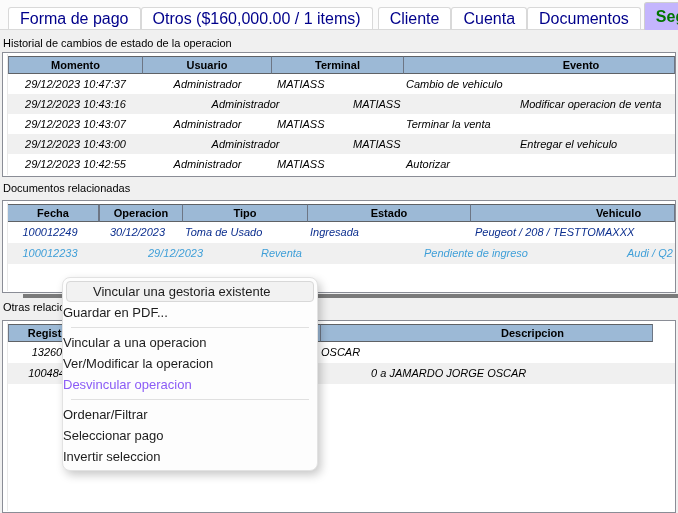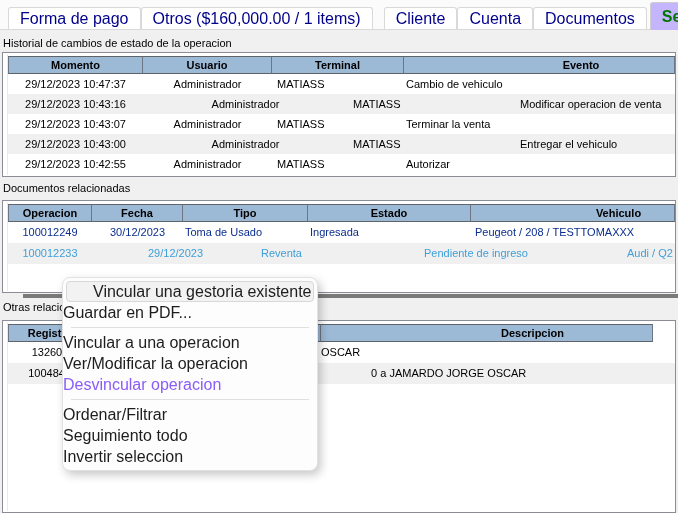--- a/index.html
+++ b/index.html
@@ -9,21 +9,21 @@
     font-family:"Liberation Sans", sans-serif;
     font-size:11px;color:#000;
   }
   
   .tabbar{
     position:absolute;left:0;top:0;width:678px;height:30px;
     background:#fbfbfb;border-bottom:1px solid #d9d9d9;
     display:flex;align-items:flex-end;padding-left:8px;box-sizing:border-box;
   }
   .tab-group{display:flex;}
-  .tab-group.g2{margin-left:11px;}
+  .tab-group.g2{margin-left:5px;}
   .tab-group.g3{margin-left:3px;}
   .tab{
     background:#fff;border:1px solid #d9d9d9;border-bottom:none;
     border-radius:3px 3px 0 0;height:21px;line-height:21px;
     padding:0 11px;font-size:16px;color:var(--tab-text,#00008b);
     white-space:nowrap;
   }
   .tab.active{
     height:27px;line-height:27px;font-weight:bold;
     color:var(--tab-active,#007500);margin-bottom:-1px;background:#c4b5fd;
@@ -45,40 +45,40 @@
     border-right:1px solid #6d7685;
     font-weight:bold;text-align:center;box-sizing:border-box;
     white-space:nowrap;overflow:hidden;
   }
   .hcell.first{border-left:1px solid #6d7685;}
   .shift42{display:inline-block;transform:translateX(42px);}
   .shift46{display:inline-block;transform:translateX(46px);}
   .grid-row{display:flex;margin-left:5px;height:20px;line-height:20px;}
   .grid-row.h21{height:21px;line-height:21px;}
   .grid-row.alt{background:#f0f0f0;gap:38px;}
-  .cell{box-sizing:border-box;white-space:nowrap;overflow:hidden;padding:0 2px;}
+  .cell{box-sizing:border-box;white-space:nowrap;overflow:hidden;padding:0 2px;font-style:italic;}
   .ctr{text-align:center;}
   .lft{text-align:left;}
   .pl5{padding-left:5px;} .pl4{padding-left:4px;} .pl2{padding-left:2px;} .pl0{padding-left:0;}
   .c-dark{color:var(--link-dark,#0b2e8e);}
   .c-light{color:var(--link-light,#3f9fd8);}
   
   .t1c0{width:135px;} .t1c1{width:129px;} .t1c2{width:132px;} .t1c3{flex:1;}
   
   .t2c0{width:84px;} .t2c1{width:91px;} .t2c2{width:125px;} .t2c3{width:163px;} .t2c4{flex:1;}
   
   .t3c0{width:84px;} .t3c1{width:229px;} .t3c2{width:332px;}
   
   .splitbar{position:absolute;left:23px;top:294px;width:655px;height:4px;background:#7a7a7a;}
   
   .menu{
     position:absolute;left:62px;top:277px;width:256px;z-index:10;
     background:#fdfdfd;border:1px solid #e2e2e2;border-radius:8px;
     box-shadow:3px 4px 10px rgba(0,0,0,0.22);
-    padding:3px 0;font-size:16px;color:#1d1d1d;box-sizing:border-box;
+    padding:3px 0;font-size:13px;color:#1d1d1d;box-sizing:border-box;
   }
   .mi{height:21px;line-height:21px;white-space:nowrap;}
   .mi.hover{
     background:#f2f2f2;border:1px solid #d8d8d8;border-radius:4px;
     margin:0 3px;height:19px;line-height:19px;padding-left:26px;
   }
   .mi.disabled{color:#8b5cf6;}
   .msep{height:1px;background:#e0e0e0;margin:4px 8px;}
 </style>
 </head>
@@ -138,22 +138,22 @@
     <div class="cell ctr t1c1">Administrador</div>
     <div class="cell lft pl5 t1c2">MATIASS</div>
     <div class="cell lft pl2 t1c3">Autorizar</div>
   </div>
 </div>
 
 <div class="sec-label" style="top:182px;">Documentos relacionadas</div>
 
 <div class="panel" style="top:200px;height:93px;">
   <div class="grid-header">
+    <div class="hcell t2c1">Fecha</div>
     <div class="hcell first t2c0">Operacion</div>
-    <div class="hcell t2c1">Fecha</div>
     <div class="hcell t2c2">Tipo</div>
     <div class="hcell t2c3">Estado</div>
     <div class="hcell t2c4"><span class="shift46">Vehiculo</span></div>
   </div>
   <div class="grid-row h21 c-dark">
     <div class="cell ctr t2c0">100012249</div>
     <div class="cell ctr t2c1">30/12/2023</div>
     <div class="cell lft pl2 t2c2">Toma de Usado</div>
     <div class="cell lft pl2 t2c3">Ingresada</div>
     <div class="cell lft pl4 t2c4">Peugeot / 208 / TESTTOMAXXX</div>
@@ -191,15 +191,15 @@
 
 <div class="menu">
   <div class="mi hover">Vincular una gestoria existente</div>
   <div class="mi">Guardar en PDF...</div>
   <div class="msep"></div>
   <div class="mi">Vincular a una operacion</div>
   <div class="mi">Ver/Modificar la operacion</div>
   <div class="mi disabled">Desvincular operacion</div>
   <div class="msep"></div>
   <div class="mi">Ordenar/Filtrar</div>
-  <div class="mi">Seguimiento todo</div>
+  <div class="mi">Seleccionar pago</div>
   <div class="mi">Invertir seleccion</div>
 </div>
 
 </body></html>

